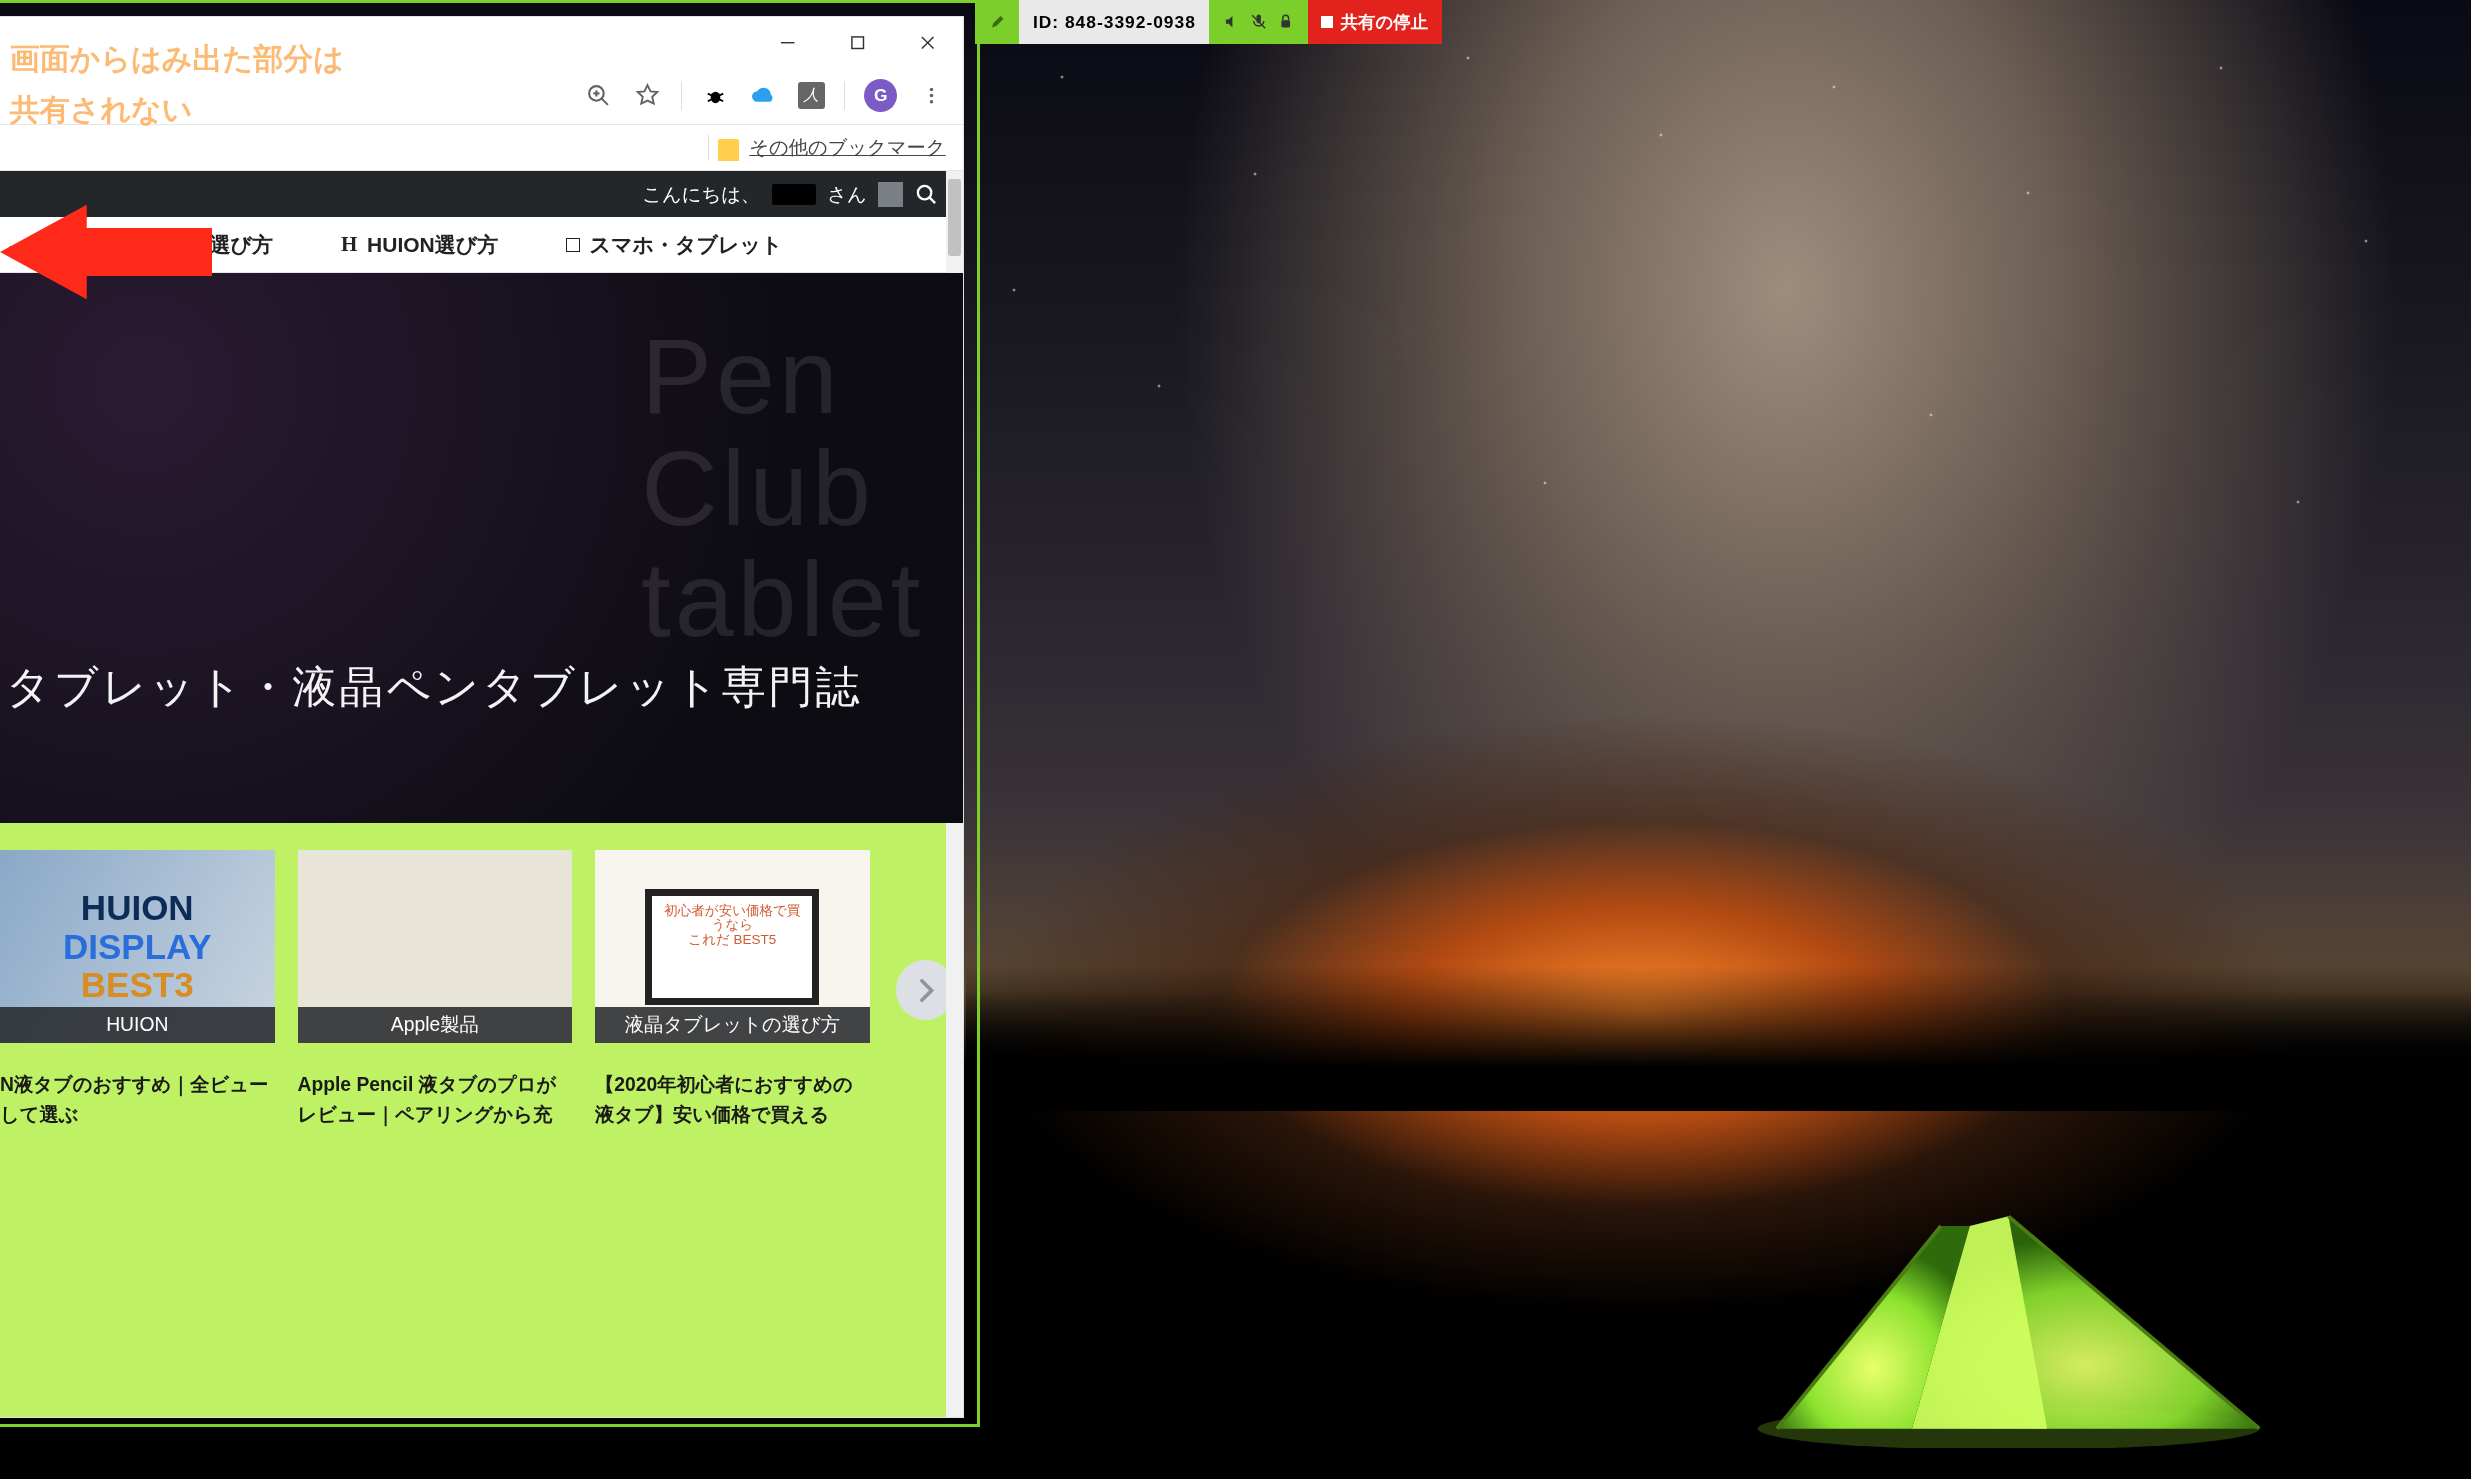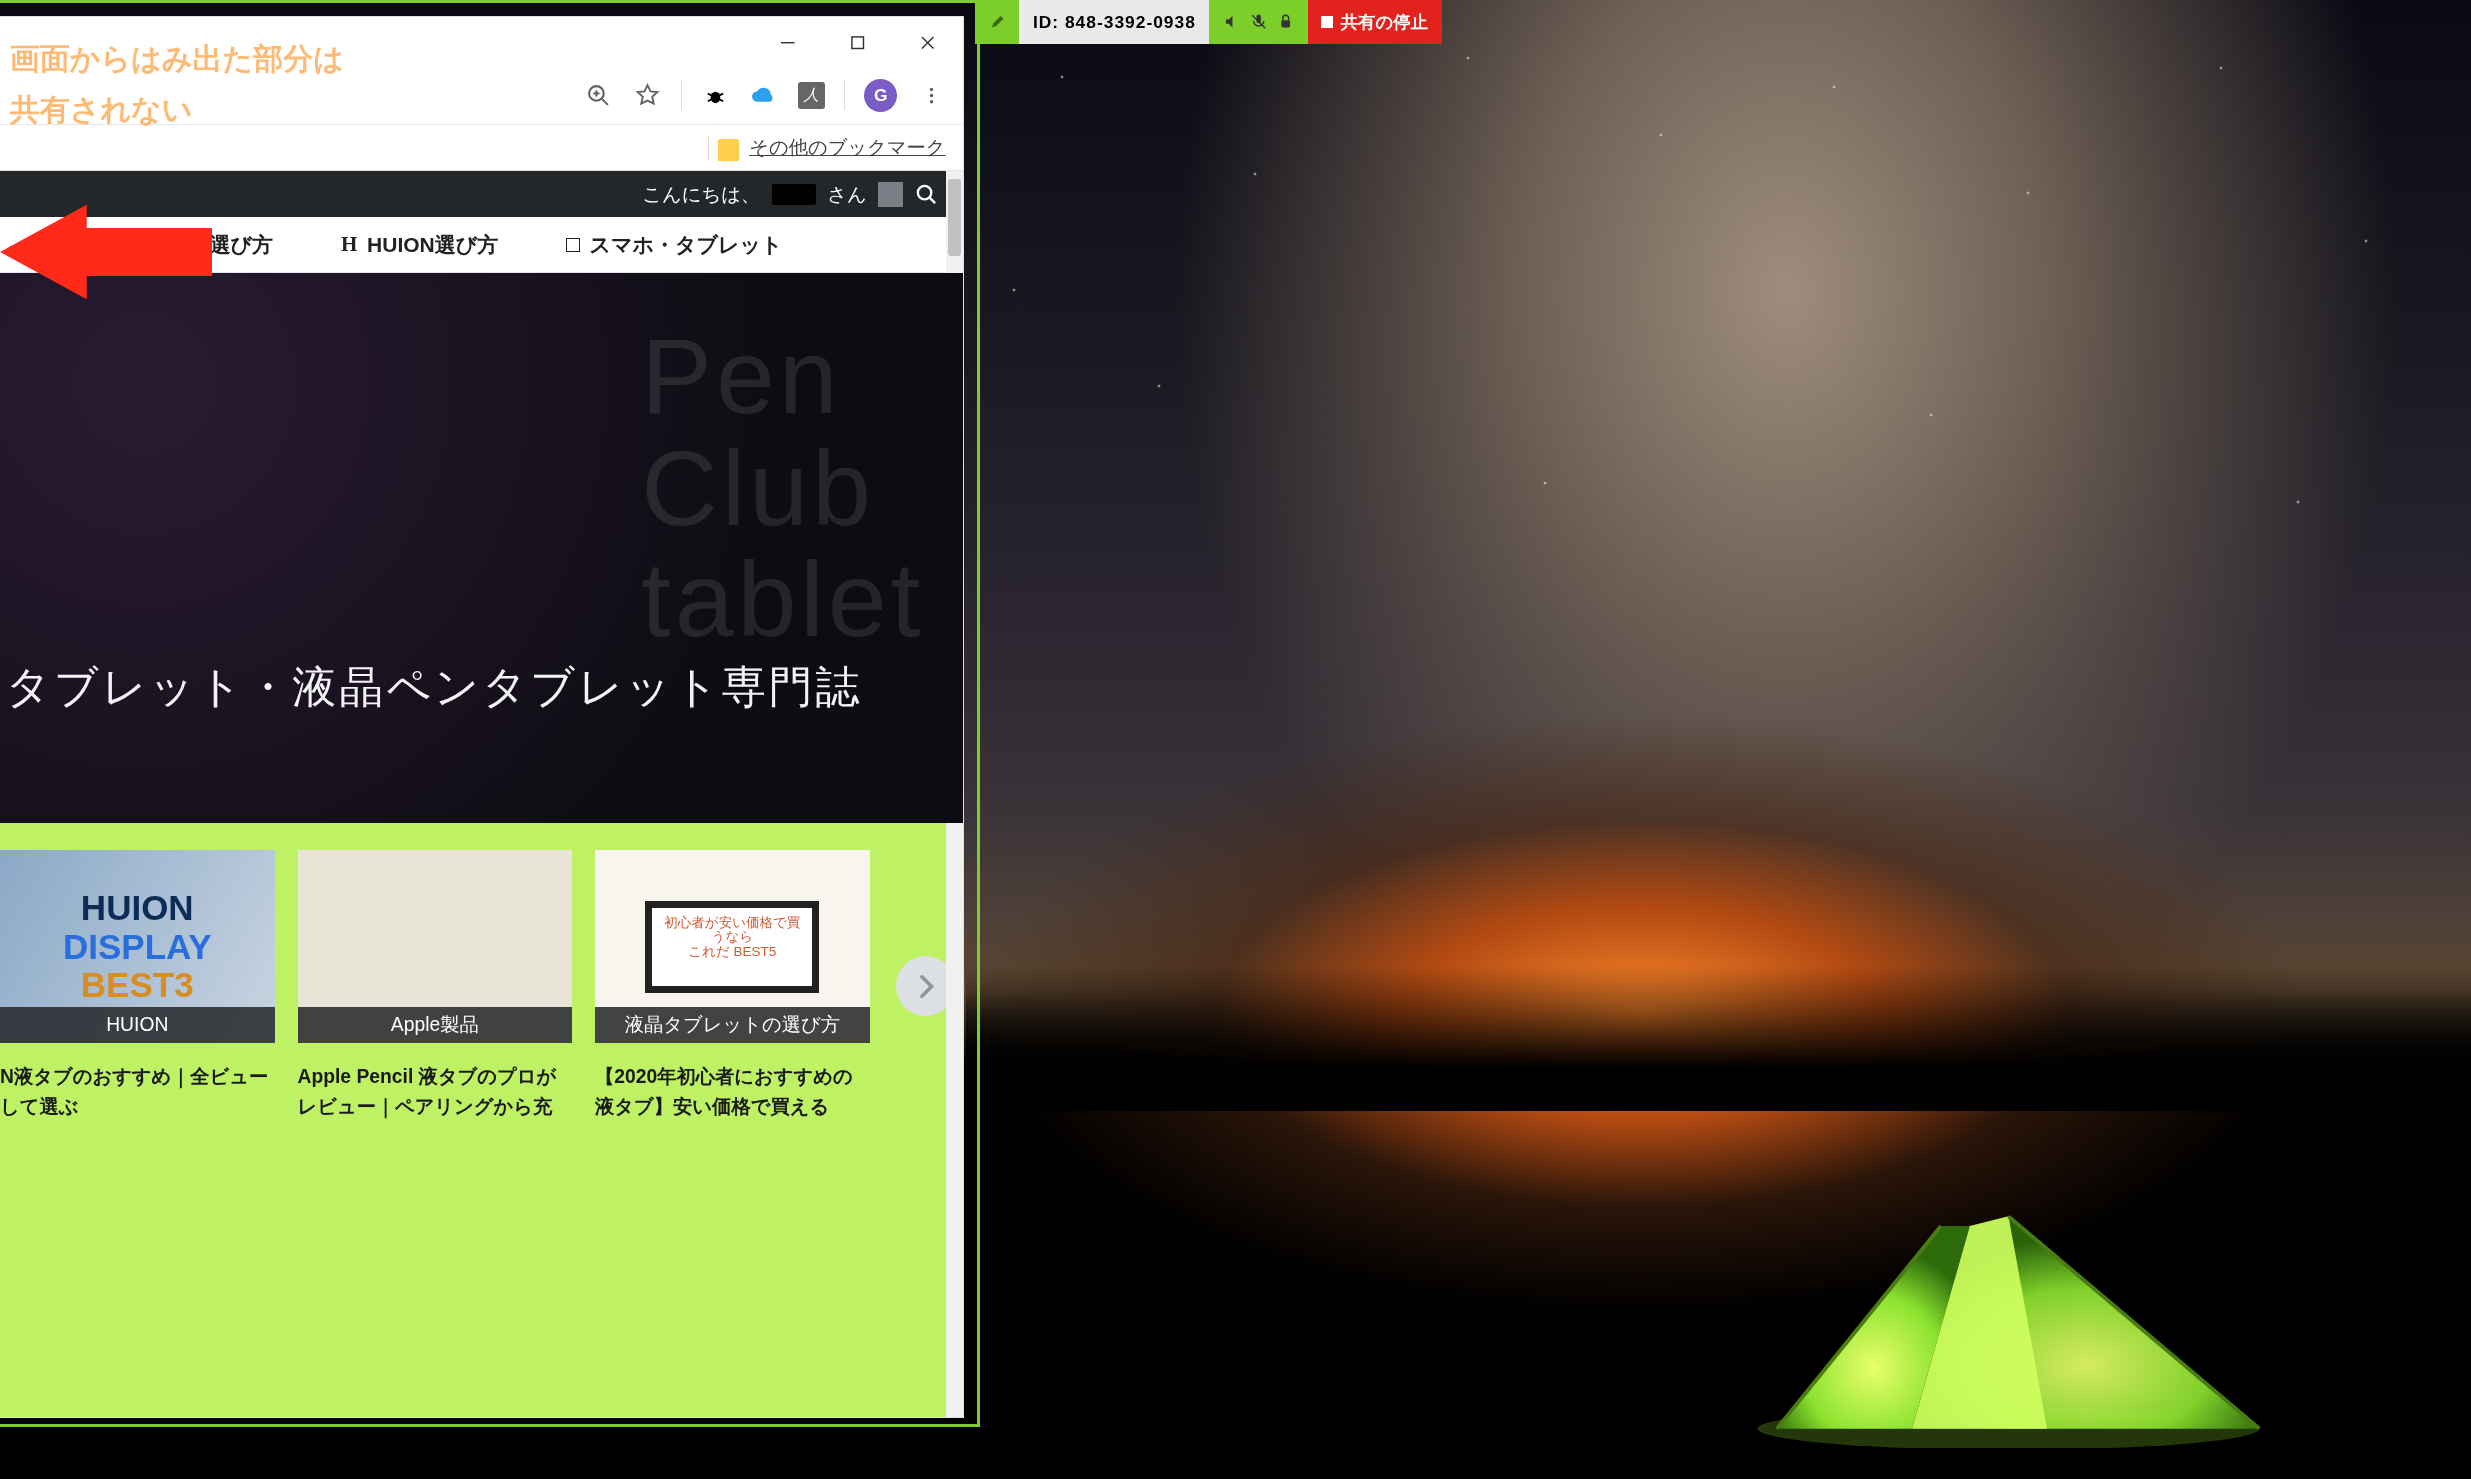--- a/index.html
+++ b/index.html
@@ -136,21 +136,21 @@
   .card { width:280px; }
   .card .thumb {
     height:193px; background:#d6dbe0; position:relative; display:flex; align-items:center; justify-content:center;
     font-weight:800; color:#132a4a; font-size:35px; text-align:center; line-height:1.1;
   }
   .card .thumb.monitor { background:#f8f5ef; }
   .card .thumb .badge {
     position:absolute; bottom:0; left:0; right:0; background:rgba(40,42,46,.88); color:#fff;
     font-size:19.3px; text-align:center; padding:7.7px 3.9px; font-weight:normal;
   }
-  .card .cap { font-size:19.3px; color:#1a1a1a; font-weight:bold; padding-top:19px; line-height:1.55;}
+  .card .cap { font-size:19.3px; color:#1a1a1a; font-weight:bold; padding-top:27px; line-height:1.55;}
   .next-btn {
     width:60px; height:60px; border-radius:50%; background:#dcdfe3; color:#9aa0a6;
     display:flex;align-items:center;justify-content:center; align-self:center; font-size:35px; margin-left:3.9px;
   }
 
   
   .annot {
     position:absolute; left:9.7px; top:33px; color:#fdba74; font-size:30px; font-weight:600; line-height:1.7;
     pointer-events:none; text-shadow:0 0 1.9px #fff;
   }
@@ -334,21 +334,21 @@
       <div class="card">
         <div class="thumb" style="background:#e8e4d7;">
           <div class="badge">Apple製品</div>
         </div>
         <div class="cap">Apple Pencil 液タブのプロがレビュー｜ペアリングから充</div>
       </div>
 
       <div class="card">
         <div class="thumb monitor">
           <div>
-            <div style="width:174px;height:92px;border:7.7px solid #222;background:#fff;margin:auto;position:relative;">
+            <div style="width:174px;height:116px;border:7.7px solid #222;background:#fff;margin:auto;position:relative;">
               <div style="font-size:13.5px;color:#d05b30;padding:7.7px;font-weight:normal;"><span>初心者が安い価格で買うなら</span><br><span>これだ BEST5</span></div>
             </div>
           </div>
           <div class="badge">液晶タブレットの選び方</div>
         </div>
         <div class="cap">【2020年初心者におすすめの液タブ】安い価格で買える</div>
       </div>
 
       <div class="next-btn">
         <svg viewBox="0 0 24 24" width="29" height="29">

